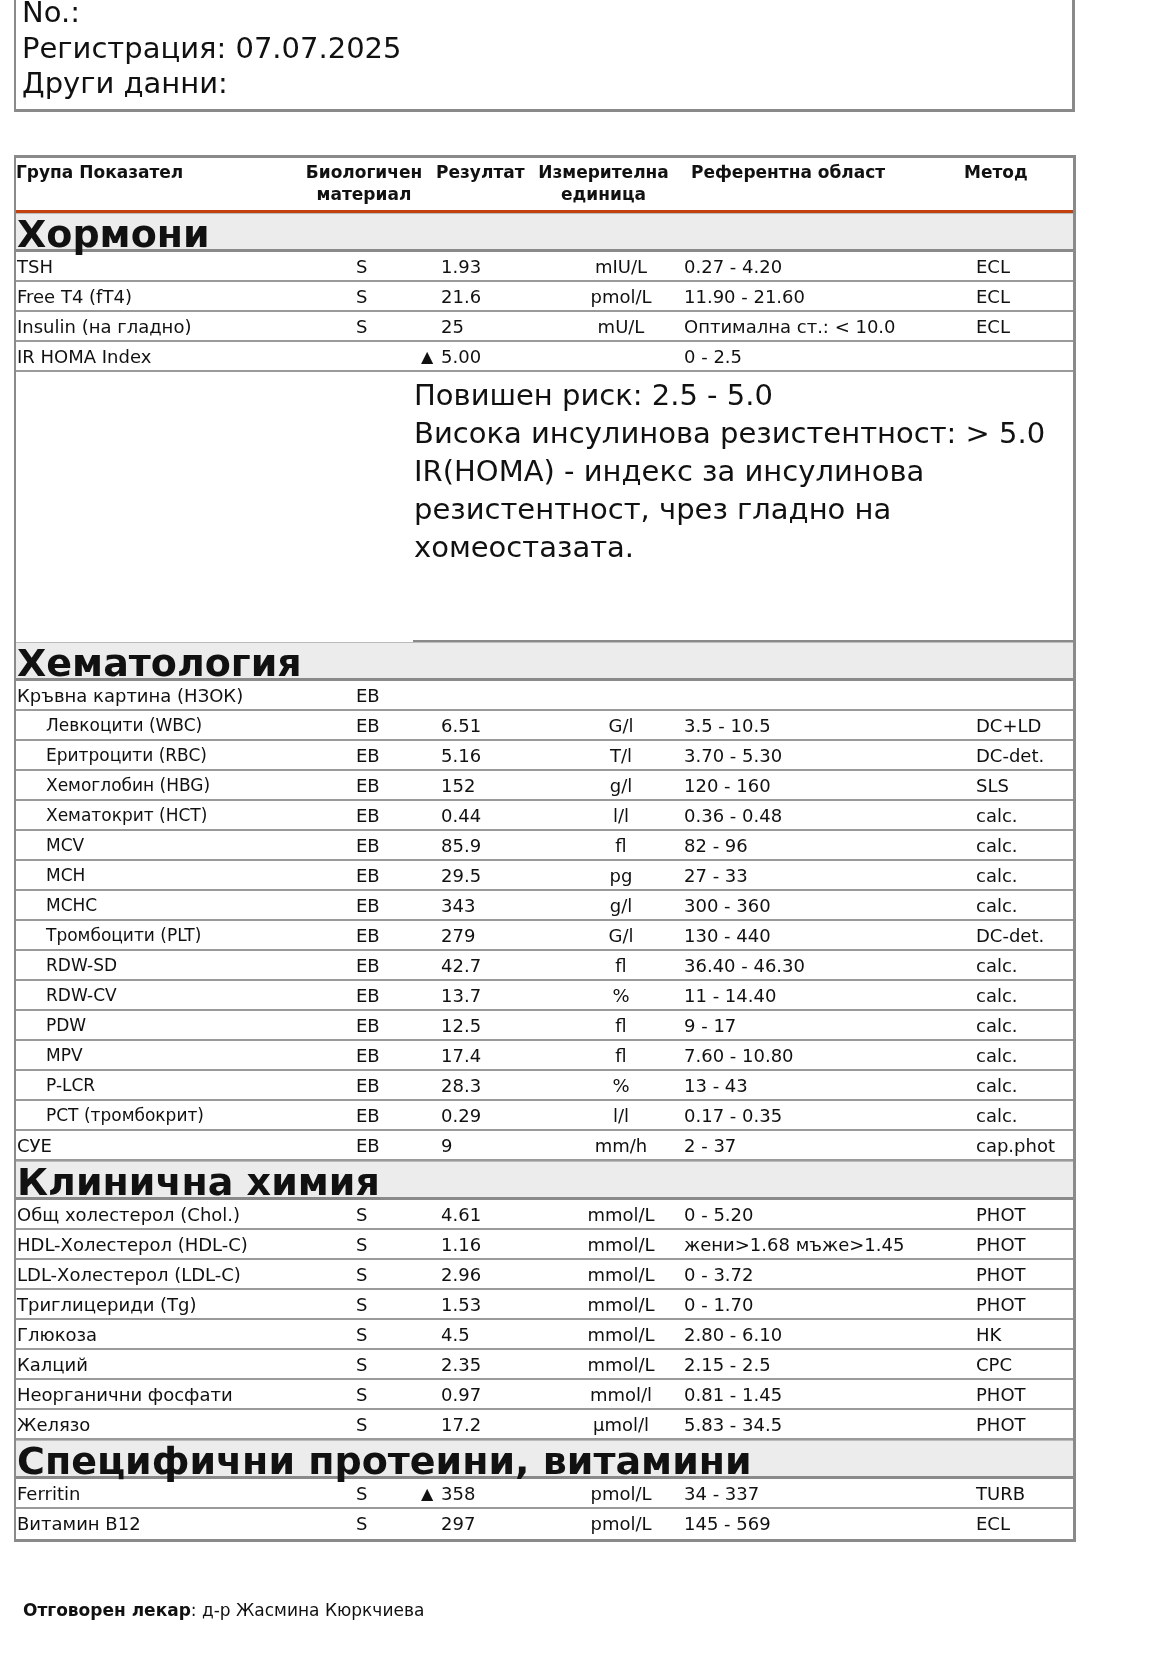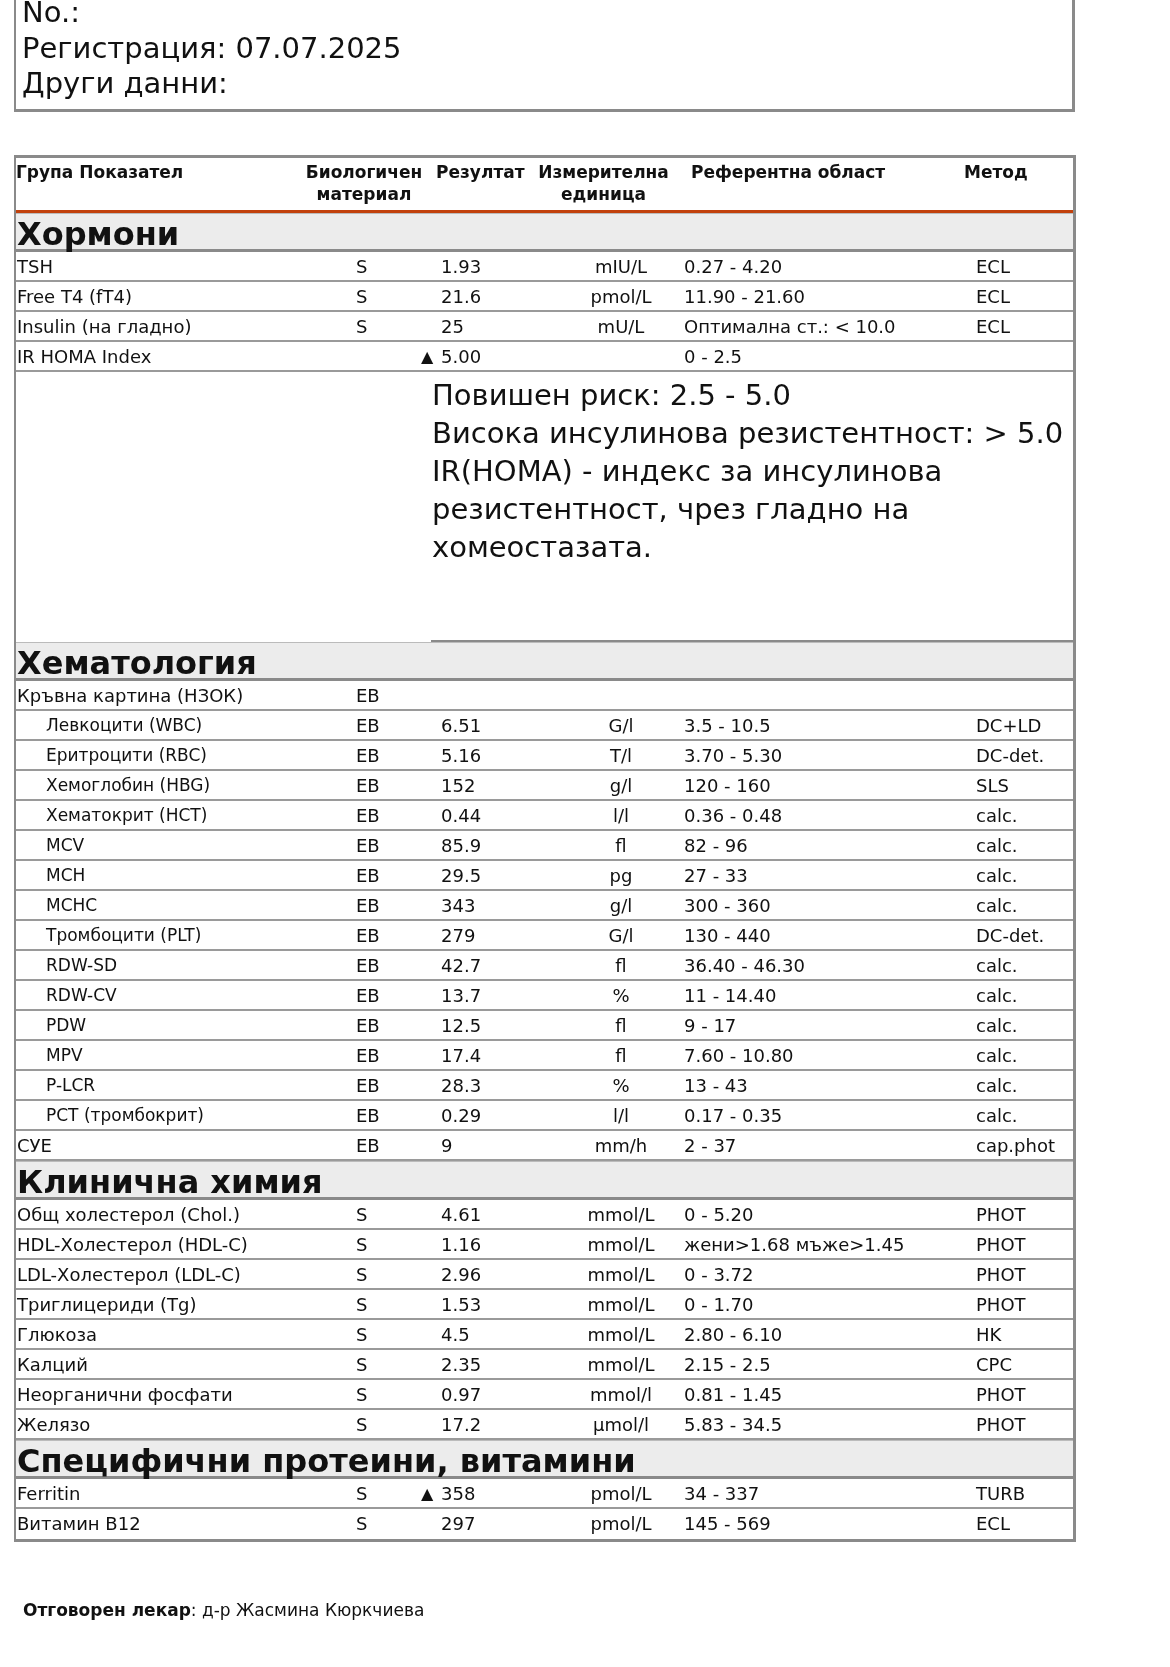--- a/index.html
+++ b/index.html
@@ -10,33 +10,33 @@
               box-sizing: border-box; }
   .info-line { position: absolute; left: 6px; font-size: 29px; line-height: 36px; color: #111; }
   .tbl { position: absolute; left: 14px; top: 155px; width: 1062px;
          border-top: 3px solid #8a8a8a; border-left: 2px solid #8a8a8a; border-right: 3px solid #8a8a8a;
          border-bottom: 3px solid #8a8a8a; box-sizing: border-box; }
   .hdr { position: relative; height: 52px; border-bottom: 3px solid #c2410c;
          font-weight: bold; font-size: 17px; line-height: 22px; }
   .hdr span { position: absolute; top: 3px; text-align: center; }
   .grp { height: 39px; background: #ececec; border-top: 1px solid #bbb;
          border-bottom: 3px solid #8a8a8a; box-sizing: border-box;
-         font-weight: bold; font-size: 32px; line-height: 40px; padding-left: 1px; }
+         font-weight: bold; font-size: 38px; line-height: 40px; padding-left: 1px; }
   .row { position: relative; height: 30px; border-bottom: 2px solid #9a9a9a; box-sizing: border-box;
          font-size: 18px; line-height: 29px; }
   .row span { position: absolute; top: 0; white-space: nowrap; }
   .c-name { left: 1px; }
   .c-name.sub { left: 30px; font-size: 17px; }
   .c-mat  { left: 340px; }
   .c-arrow { left: 405px; font-size: 16px; }
   .c-res  { left: 425px; }
   .c-unit { left: 540px; width: 130px; text-align: center; }
   .c-ref  { left: 668px; }
   .c-meth { left: 960px; }
-  .note-area { position: relative; height: 270px; margin-left: 18px; }
+  .note-area { position: relative; height: 270px; }
   .note-text { position: absolute; left: 398px; top: 4px; font-size: 29px; line-height: 38px; color: #111; }
   .note-bottom-line { position: absolute; left: 397px; right: 0; bottom: 0; border-bottom: 2px solid #8a8a8a; }
   .footer { position: absolute; left: 23px; top: 1600px; font-size: 17px; }
   .footer b { font-weight: bold; }
 </style>
 </head>
 <body>
 
 <div class="info-box">
   <div class="info-line" style="top:0px;">No.:</div>

